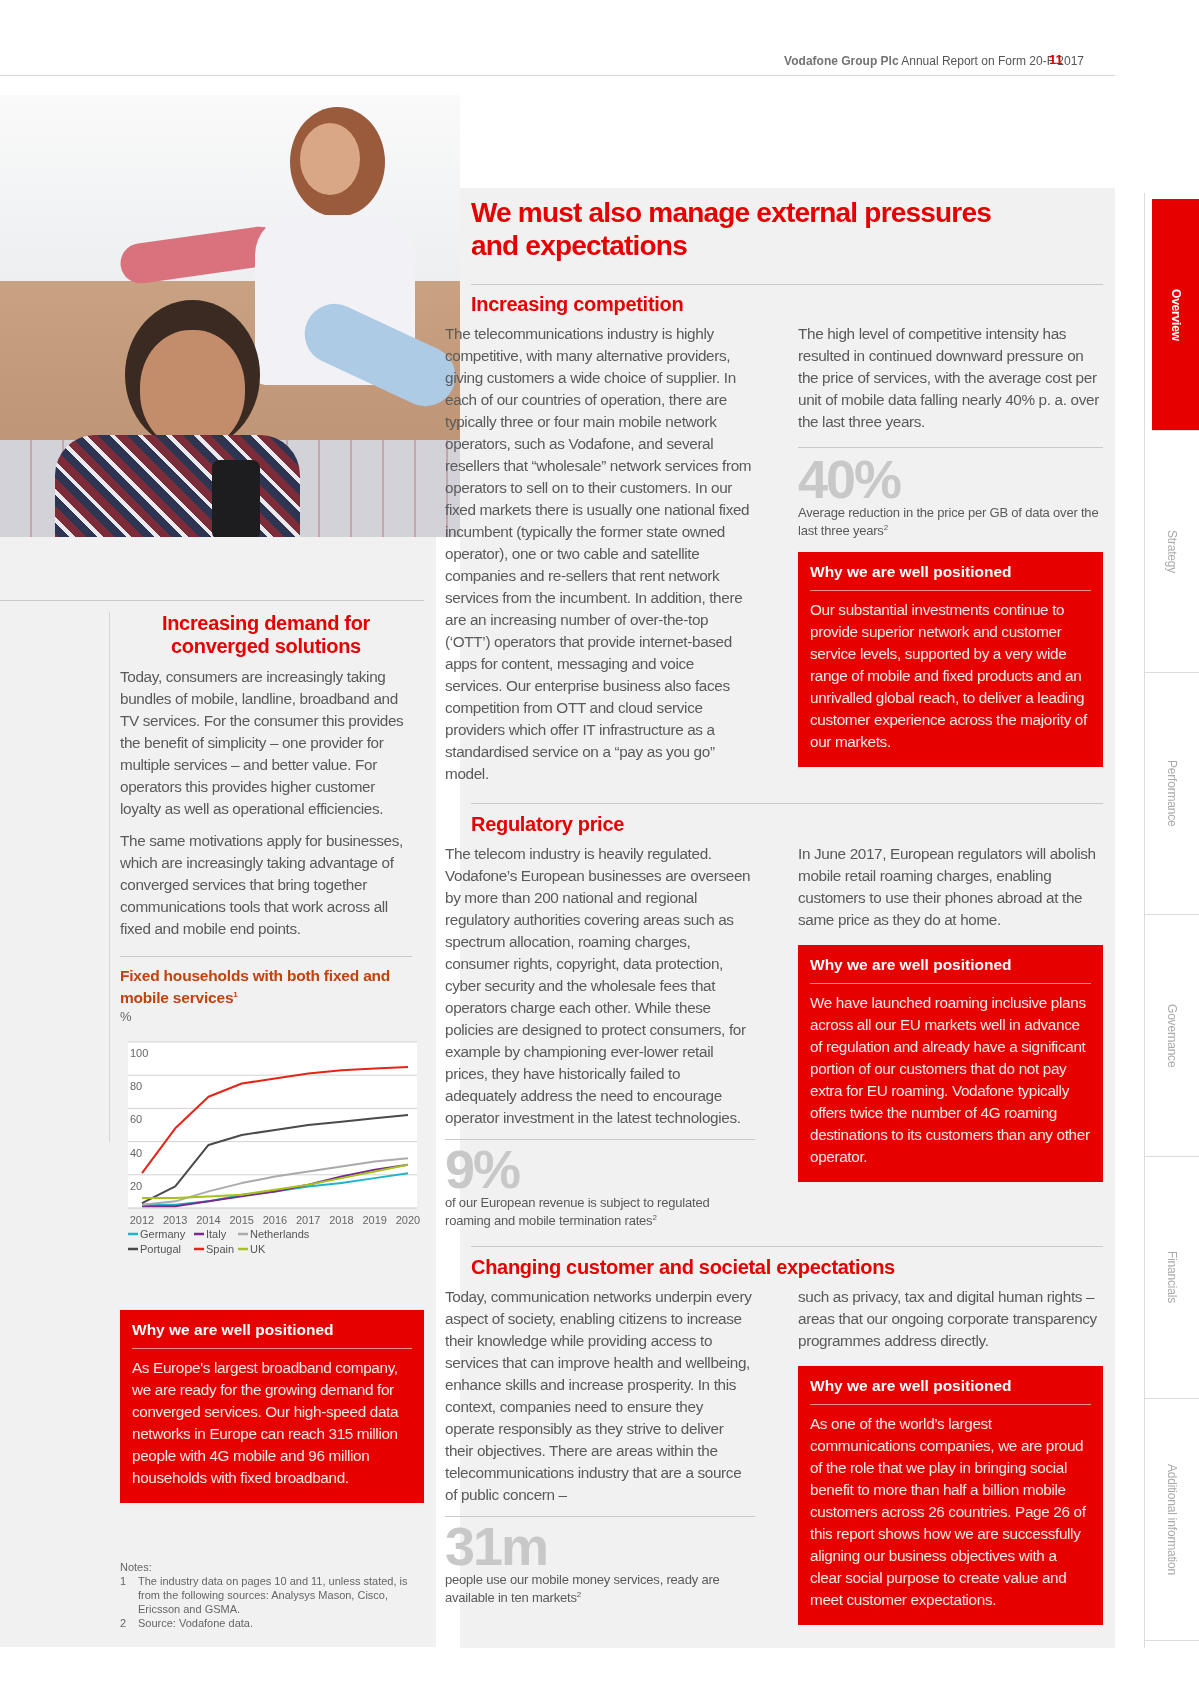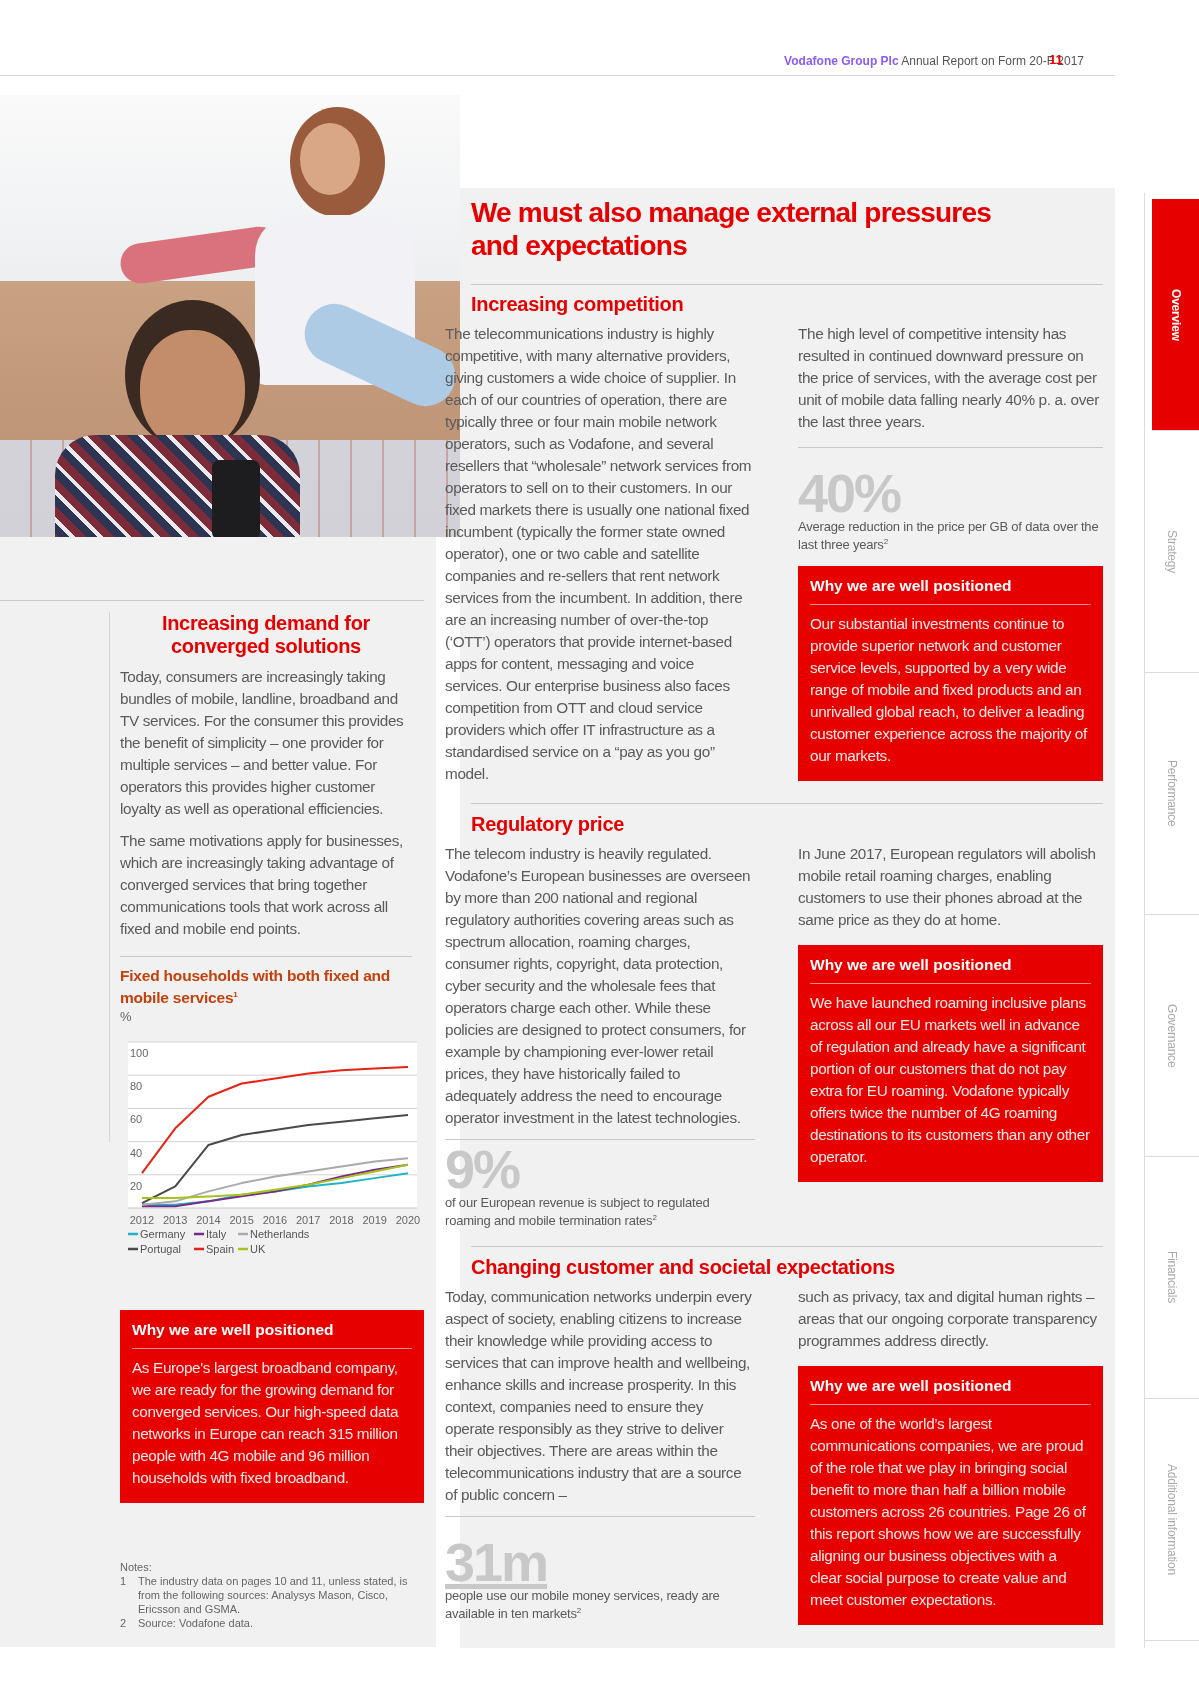--- a/index.html
+++ b/index.html
@@ -1,21 +1,21 @@
 <!DOCTYPE html>
 <html><head>
 <meta charset="utf-8">
 <style>
   * { box-sizing: border-box; margin: 0; padding: 0; }
   html, body { width: 1199px; height: 1695px; background: #ffffff; overflow: hidden; }
   body { position: relative; font-family: "Liberation Sans", sans-serif; color: #555; }
 
   .header-line { position: absolute; left: 0; top: 75px; width: 1115px; height: 1px; background: #d8d8d8; }
   .running-head { position: absolute; right: 115px; top: 54px; font-size: 12px; color: #555; }
-  .running-head b { color: #8b5cf6; font-weight: bold; }
+  .running-head b { color: #737373; font-weight: bold; }
   .page-num { position: absolute; left: 1049px; top: 52px; font-size: 13px; font-weight: bold; color: #e60000; }
 
   
   .photo { position: absolute; left: 0; top: 95px; width: 460px; height: 442px; overflow: hidden;
     background: linear-gradient(180deg,#f3f3f5 0%, #eef0f2 35%, #d8c7b5 60%, #c8a88a 100%); }
   .photo .wall { position:absolute; left:0; top:0; width:100%; height:45%; background:linear-gradient(180deg,#fafafa,#eceef0); }
   .photo .sofa { position:absolute; left:0; top:42%; width:100%; height:58%; background:linear-gradient(180deg,#c9a283,#b88e6e); }
   .photo .blanket { position:absolute; left:0; top:78%; width:100%; height:22%; background:repeating-linear-gradient(90deg,#d6d9e4 0 30px,#c9a6b0 30px 32px); opacity:.9; }
   .photo .girl-head { position:absolute; left:290px; top:12px; width:95px; height:110px; border-radius:50%; background:#9a5a3c; }
   .photo .girl-face { position:absolute; left:300px; top:28px; width:60px; height:72px; border-radius:50%; background:#d9a785; }
@@ -173,21 +173,21 @@
 
 <div class="main-panel"></div>
 <div class="main-title">We must also manage external pressures and expectations</div>
 <div class="hr" style="left:471px;top:284px;width:632px;"></div>
 
 <div class="h2" style="position:absolute;left:471px;top:293px;">Increasing competition</div>
 <div class="col-a body-text" style="top:323px;">The telecommunications industry is highly competitive, with many alternative providers, giving customers a wide choice of supplier. In each of our countries of operation, there are typically three or four main mobile network operators, such as Vodafone, and several resellers that “wholesale” network services from operators to sell on to their customers. In our fixed markets there is usually one national fixed incumbent (typically the former state owned operator), one or two cable and satellite companies and re-sellers that rent network services from the incumbent. In addition, there are an increasing number of over-the-top (‘OTT’) operators that provide internet-based apps for content, messaging and voice services. Our enterprise business also faces competition from OTT and cloud service providers which offer IT infrastructure as a standardised service on a “pay as you go” model.</div>
 <div class="col-b" style="top:323px;">
   <div class="body-text">The high level of competitive intensity has resulted in continued downward pressure on the price of services, with the average cost per unit of mobile data falling nearly 40% p. a. over the last three years.</div>
   <div style="height:1px;background:#c9c9c9;margin-top:14px;"></div>
-  <div class="stat-big" style="margin-top:20px;">40%</div>
+  <div class="stat-big" style="margin-top:6px;">40%</div>
   <div class="stat-cap"><span>Average reduction in the price per GB of data over the last three years</span><sup>2</sup></div>
   <div class="wwp" style="margin-top:12px;">
     <div class="wwp-title">Why we are well positioned</div>
     <div class="wwp-body">Our substantial investments continue to provide superior network and customer service levels, supported by a very wide range of mobile and fixed products and an unrivalled global reach, to deliver a leading customer experience across the majority of our markets.</div>
   </div>
 </div>
 
 <div class="hr" style="left:471px;top:803px;width:632px;"></div>
 
 <div class="h2" style="position:absolute;left:471px;top:813px;">Regulatory price</div>
@@ -204,21 +204,21 @@
     <div class="wwp-body">We have launched roaming inclusive plans across all our EU markets well in advance of regulation and already have a significant portion of our customers that do not pay extra for EU roaming. Vodafone typically offers twice the number of 4G roaming destinations to its customers than any other operator.</div>
   </div>
 </div>
 
 <div class="hr" style="left:471px;top:1246px;width:632px;"></div>
 
 <div class="h2" style="position:absolute;left:471px;top:1256px;">Changing customer and societal expectations</div>
 <div class="col-a" style="top:1286px;">
   <div class="body-text">Today, communication networks underpin every aspect of society, enabling citizens to increase their knowledge while providing access to services that can improve health and wellbeing, enhance skills and increase prosperity. In this context, companies need to ensure they operate responsibly as they strive to deliver their objectives. There are areas within the telecommunications industry that are a source of public concern –</div>
   <div style="height:1px;background:#c9c9c9;margin-top:10px;"></div>
-  <div class="stat-big" style="margin-top:20px;text-decoration:underline;">31m</div>
+  <div class="stat-big" style="margin-top:4px;">31m</div>
   <div class="stat-cap"><span>people use our mobile money services, ready are available in ten markets</span><sup>2</sup></div>
 </div>
 <div class="col-b" style="top:1286px;">
   <div class="body-text">such as privacy, tax and digital human rights – areas that our ongoing corporate transparency programmes address directly.</div>
   <div class="wwp" style="margin-top:14px;">
     <div class="wwp-title">Why we are well positioned</div>
     <div class="wwp-body">As one of the world’s largest communications companies, we are proud of the role that we play in bringing social benefit to more than half a billion mobile customers across 26 countries. Page 26 of this report shows how we are successfully aligning our business objectives with a clear social purpose to create value and meet customer expectations.</div>
   </div>
 </div>
 

